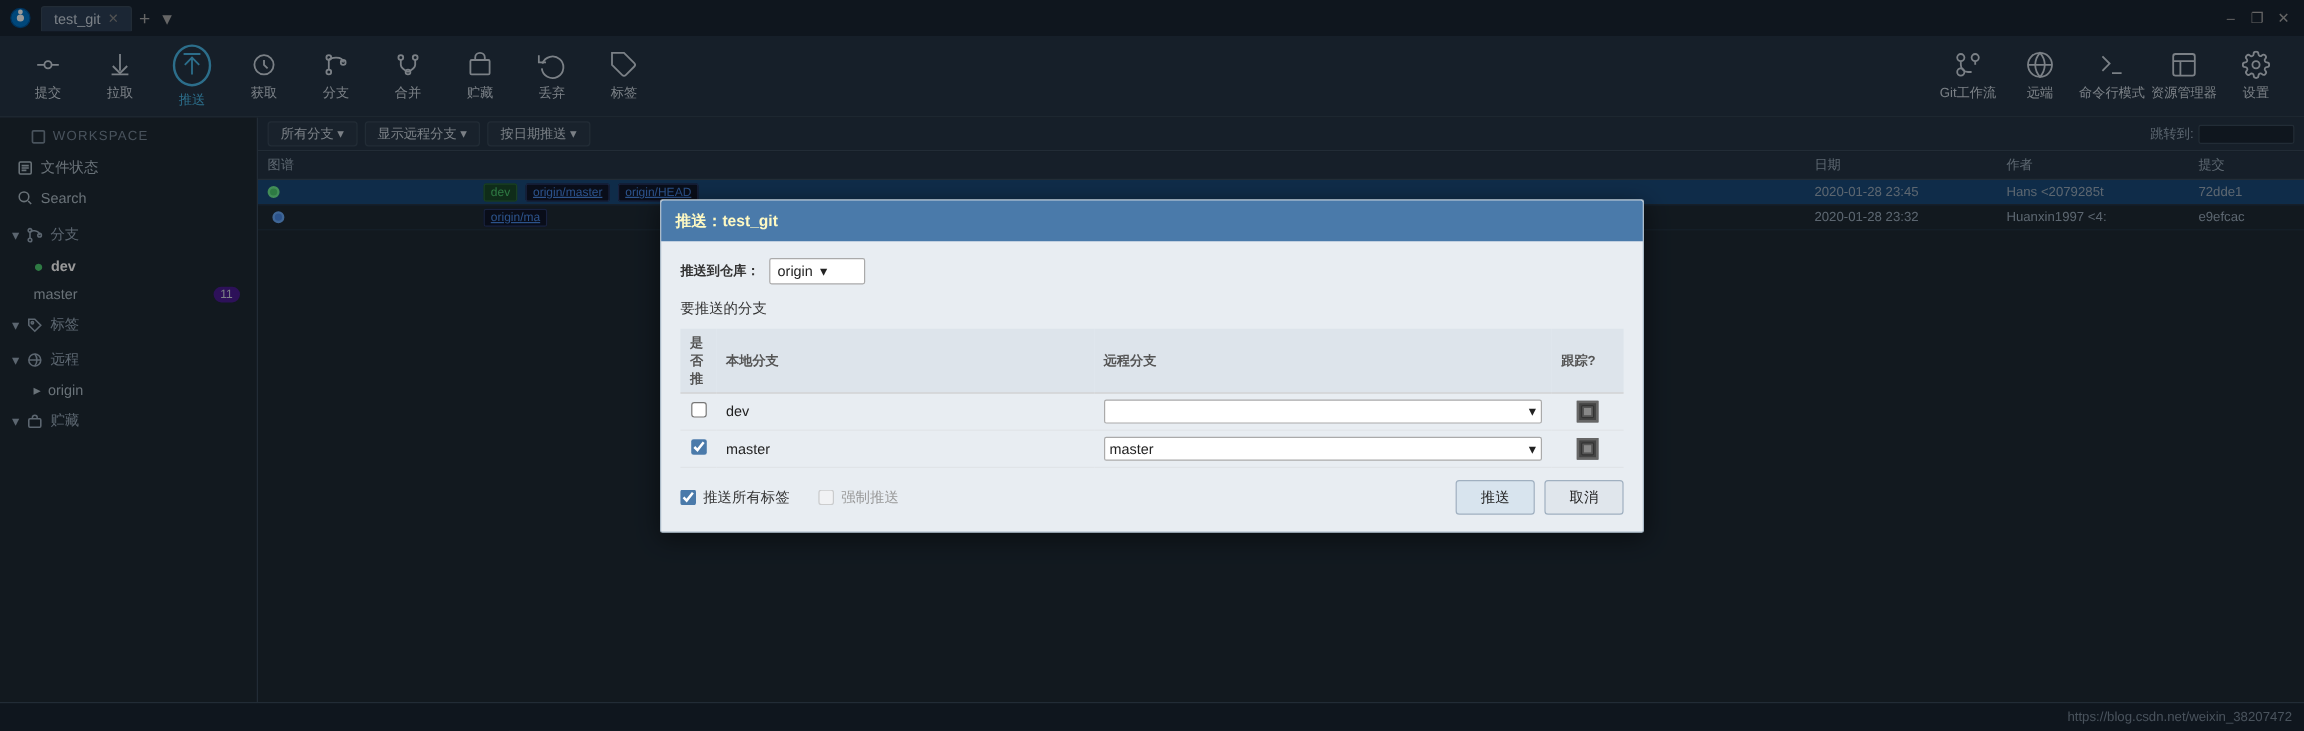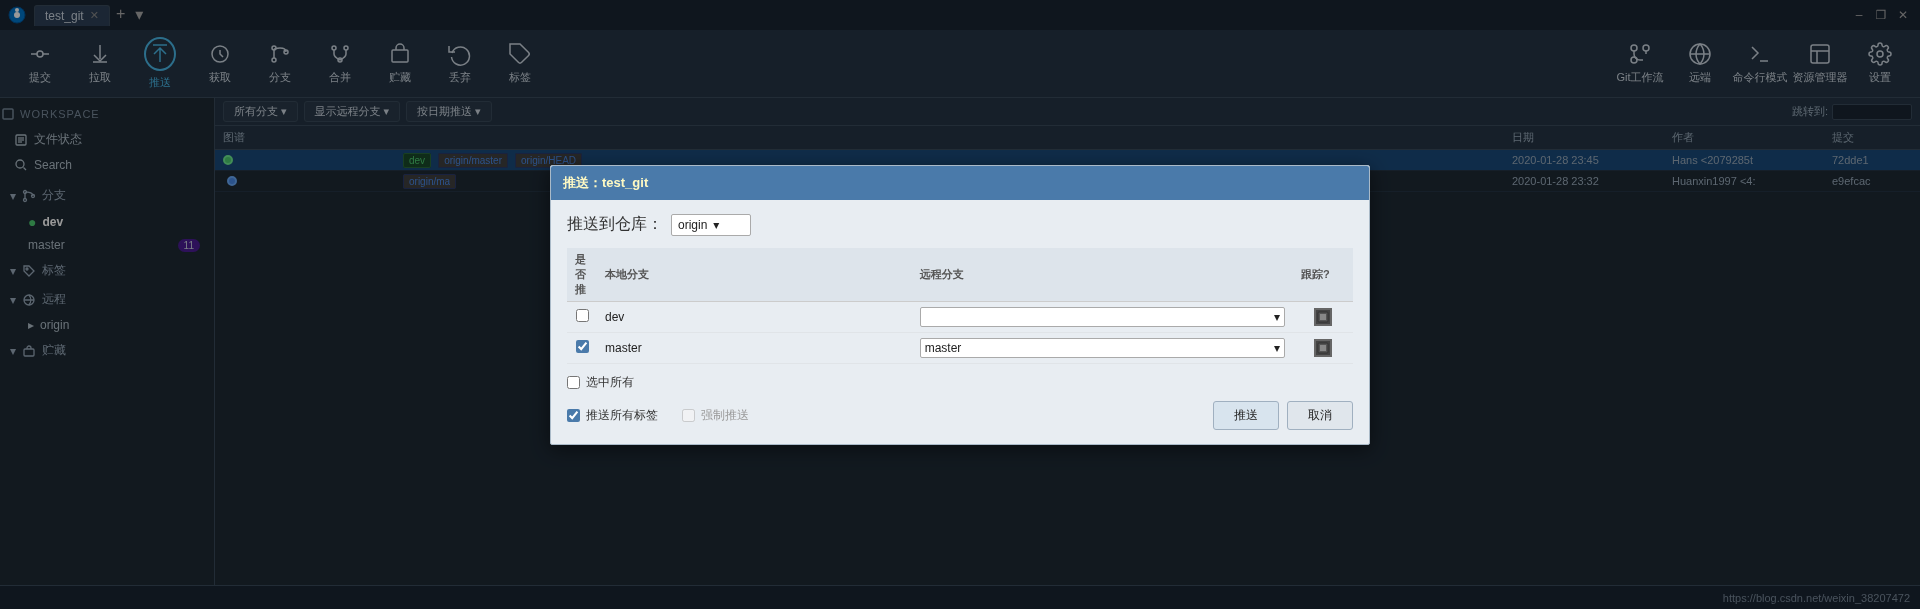--- a/index.html
+++ b/index.html
@@ -11,21 +11,21 @@
       background: #1a2533;
       display: flex;
       align-items: center;
       justify-content: space-between;
       padding: 0 8px;
       user-select: none;
     }
     .title-bar-left { display: flex; align-items: center; gap: 8px; }
     .title-bar-logo { width: 18px; height: 18px; }
     .title-bar-logo svg { width: 18px; height: 18px; }
-    .tab-bar { display: flex; align-items: flex-start; gap: 2px; }
+    .tab-bar { display: flex; align-items: flex-end; gap: 2px; }
     .tab {
       background: #253545;
       border: 1px solid #3a4a5a;
       border-bottom: none;
       padding: 3px 10px;
       border-radius: 3px 3px 0 0;
       display: flex; align-items: center; gap: 6px;
       color: #cdd6e0; font-size: 12px;
       cursor: pointer;
     }
@@ -66,21 +66,21 @@
     
     .sidebar {
       width: 215px; min-width: 215px;
       background: #1e2a35;
       border-right: 1px solid #3a4a5a;
       display: flex; flex-direction: column;
       overflow-y: auto;
     }
     .sidebar-section { padding: 4px 0; }
     .sidebar-workspace {
-      padding: 6px 2px;
+      padding: 6px 26px;
       font-size: 11px; color: #7a8a9a;
       letter-spacing: 1px;
       display: flex; align-items: center; gap: 6px;
     }
     .sidebar-nav-item {
       padding: 5px 14px;
       cursor: pointer; color: #b0bec8; font-size: 12px;
       display: flex; align-items: center; gap: 6px;
     }
     .sidebar-nav-item.active { background: #2563a8; color: #fff; }
@@ -128,21 +128,21 @@
       display: flex; align-items: center; padding: 4px 8px;
       border-bottom: 1px solid #253545; font-size: 11px; color: #cdd6e0;
     }
     .commit-row.selected { background: #1a4a7a; }
     .col-graph { width: 180px; display: flex; align-items: center; gap: 6px; }
     .col-message { flex: 1; }
     .col-date { width: 160px; color: #9aabbb; }
     .col-author { width: 160px; color: #9aabbb; }
     .col-commit { width: 80px; color: #9aabbb; }
     .branch-tag { background: #1a4a2a; color: #4ecb71; border: 1px solid #2a6a3a; border-radius: 2px; padding: 1px 5px; font-size: 10px; margin-right: 4px; }
-    .branch-tag.remote { background: #404040; color: #4a8ae8; border-color: #2a3a6a; }
+    .branch-tag.remote { background: #0f172a; color: #4a8ae8; border-color: #2a3a6a; text-decoration: underline; }
     .graph-dot { width: 10px; height: 10px; border-radius: 50%; background: #4a8ae8; border: 2px solid #6aaaf8; flex-shrink: 0; }
     .graph-dot.green { background: #4ecb71; border-color: #6eeb91; }
 
     
     .status-bar {
       height: 24px; background: #1a2533; border-top: 1px solid #3a4a5a;
       display: flex; align-items: center; justify-content: flex-end;
       padding: 0 10px; font-size: 11px; color: #7a8a9a;
     }
 
@@ -165,21 +165,21 @@
     .modal-header {
       background: #4a7aaa;
       color: #fef9c3;
       padding: 8px 12px;
       font-size: 13px;
       font-weight: bold;
       border-radius: 2px 2px 0 0;
     }
     .modal-body { padding: 14px 16px; }
     .modal-row { display: flex; align-items: center; gap: 8px; margin-bottom: 12px; }
-    .modal-label { color: #333; font-size: 16px; white-space: nowrap; }
+    .modal-label { color: #333; font-size: 11px; white-space: nowrap; font-weight: bold; }
     .modal-select {
       background: #fff; border: 1px solid #aaa; border-radius: 2px;
       padding: 3px 6px; font-size: 12px; color: #222;
       display: flex; align-items: center; gap: 6px; cursor: pointer;
       min-width: 80px;
     }
     .modal-url-input {
       flex: 1; background: #fff; border: 1px solid #aaa; border-radius: 2px;
       padding: 3px 8px; font-size: 12px; color: #555;
     }
@@ -503,20 +503,21 @@
     <div class="modal-body">
 
       <div class="modal-row">
         <span class="modal-label">推送到仓库：</span>
         <div class="modal-select">
           <span>origin</span>
           <span>▾</span>
         </div>
       </div>
 
+      <div class="section-title">要推送的分支</div>
 
       <table class="branch-table">
         <thead>
           <tr>
             <th class="checkbox-cell">是否推</th>
             <th>本地分支</th>
             <th>远程分支</th>
             <th class="track-col">跟踪?</th>
           </tr>
         </thead>
@@ -557,24 +558,20 @@
                 <svg width="12" height="12" viewBox="0 0 12 12">
                     <rect x="1" y="1" width="10" height="10" rx="1" fill="#555" stroke="#333" stroke-width="1"></rect>
                     <rect x="3" y="3" width="6" height="6" fill="#888"></rect>
                   </svg>
               </div>
             </td>
           </tr>
         </tbody>
       </table>
 
-      <div style="margin-top:10px; display:flex; align-items:center;">
-        <input type="checkbox" style="">
-        <span style="margin-left:6px; color:#333;">选中所有</span>
-      </div>
 
       <div class="modal-footer-row">
         <div class="modal-checkbox-row">
           <input type="checkbox" checked="" style="">
           <span>推送所有标签</span>
         </div>
         <div class="modal-checkbox-row" style="margin-left:16px;">
           <input type="checkbox" disabled="" style="">
           <span style="color:#999">强制推送</span>
         </div>

